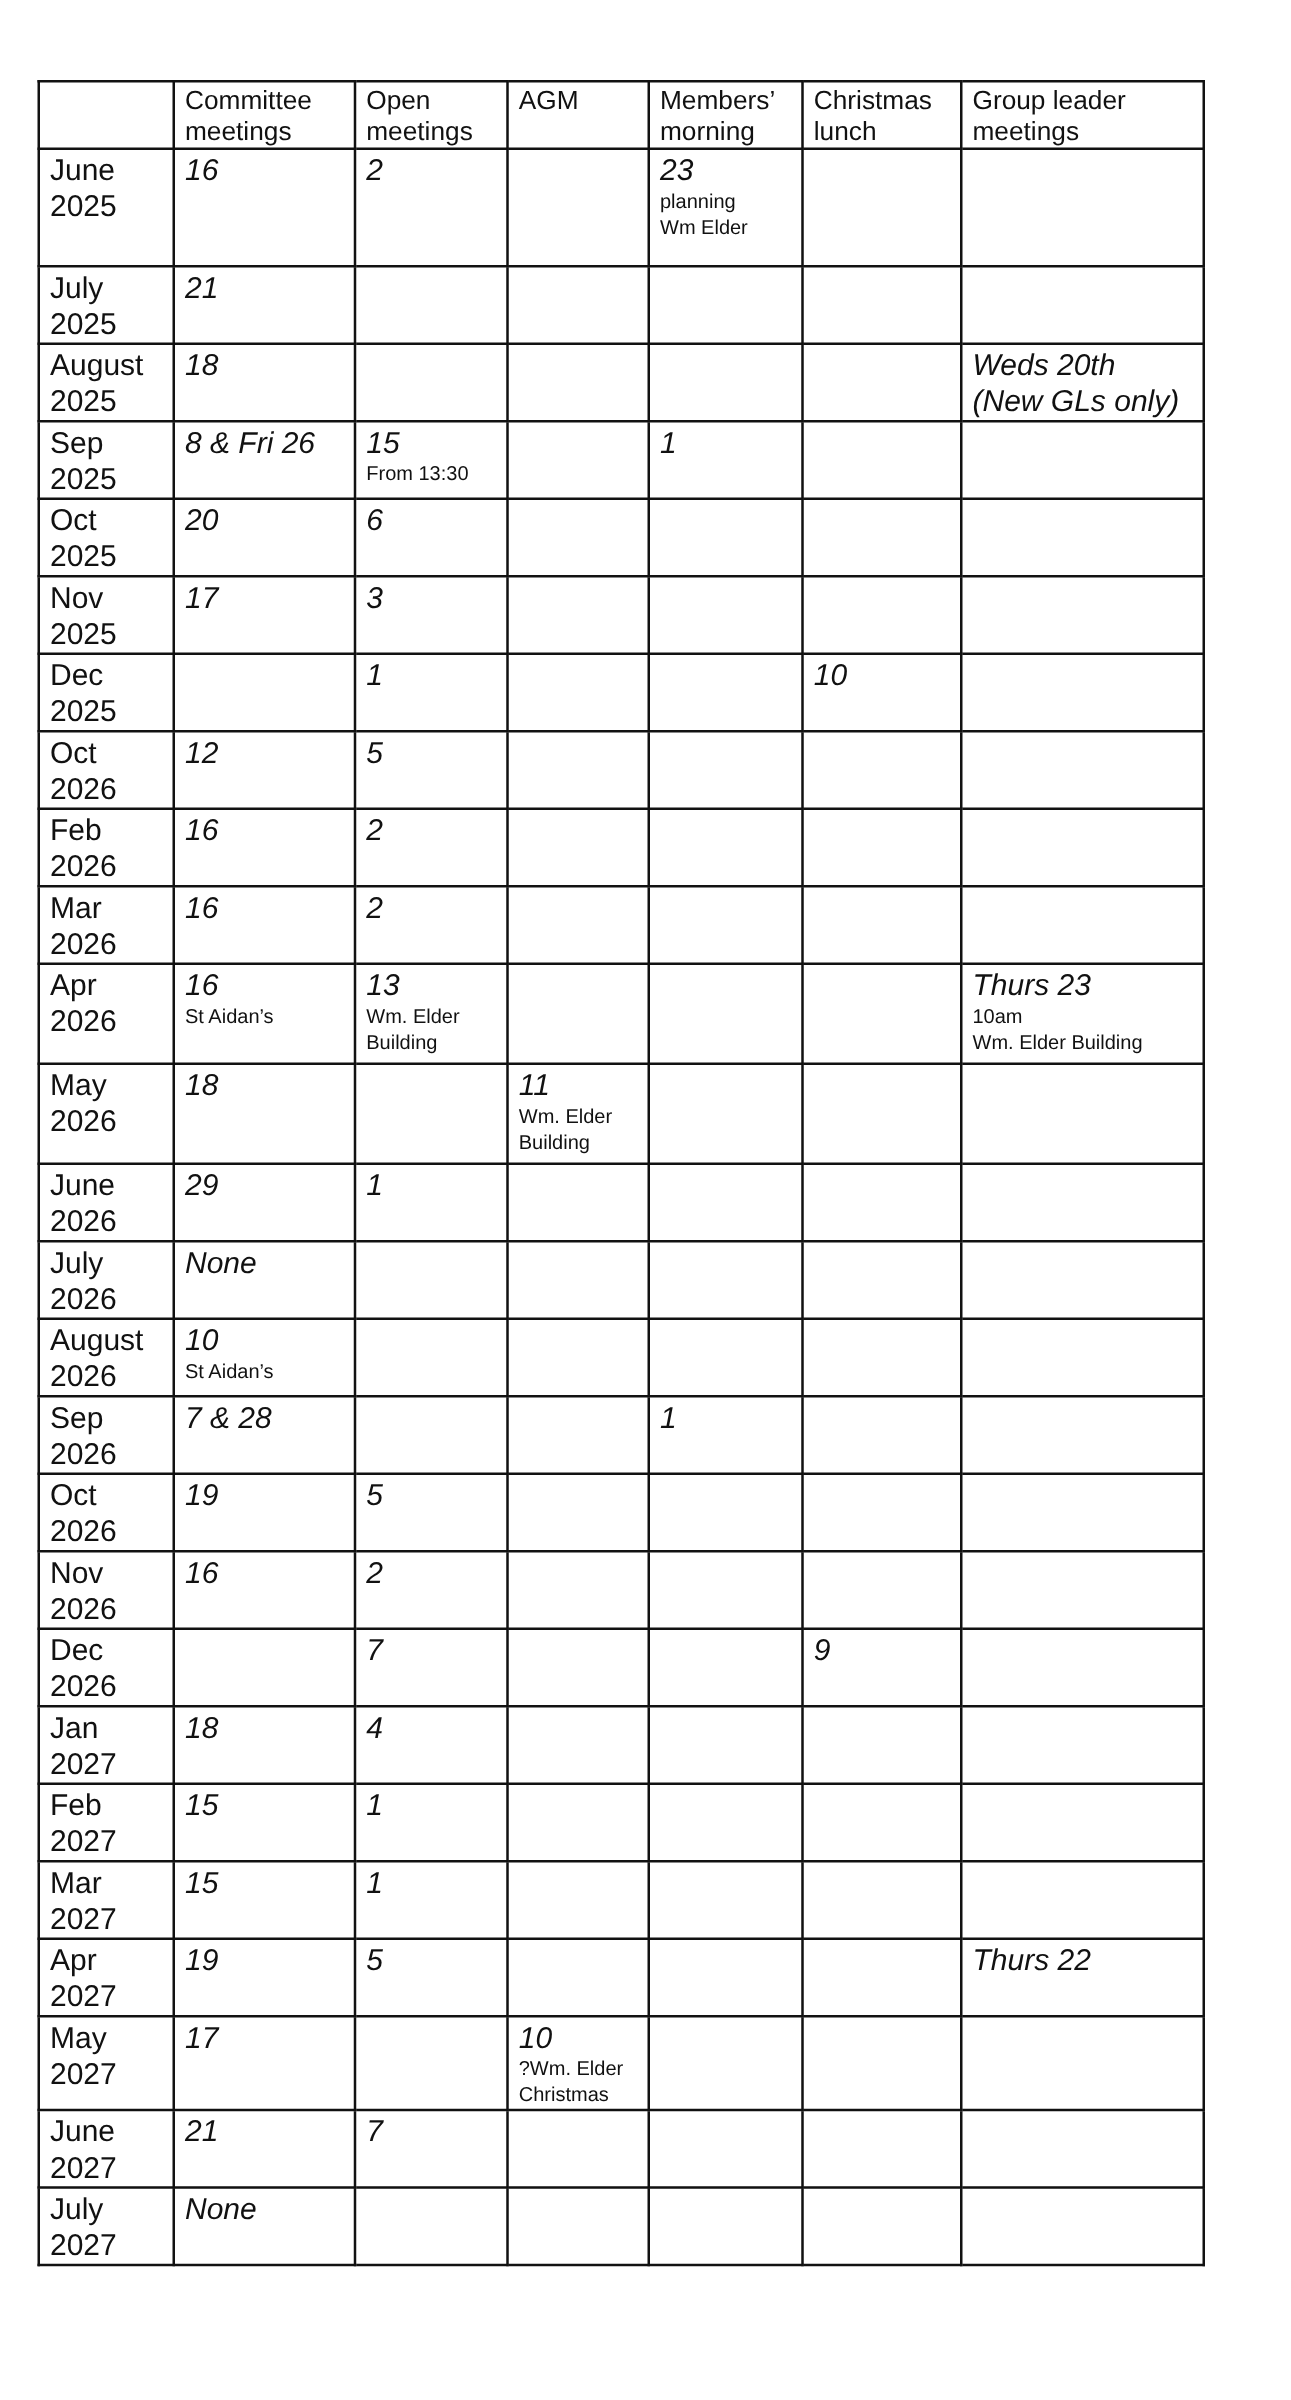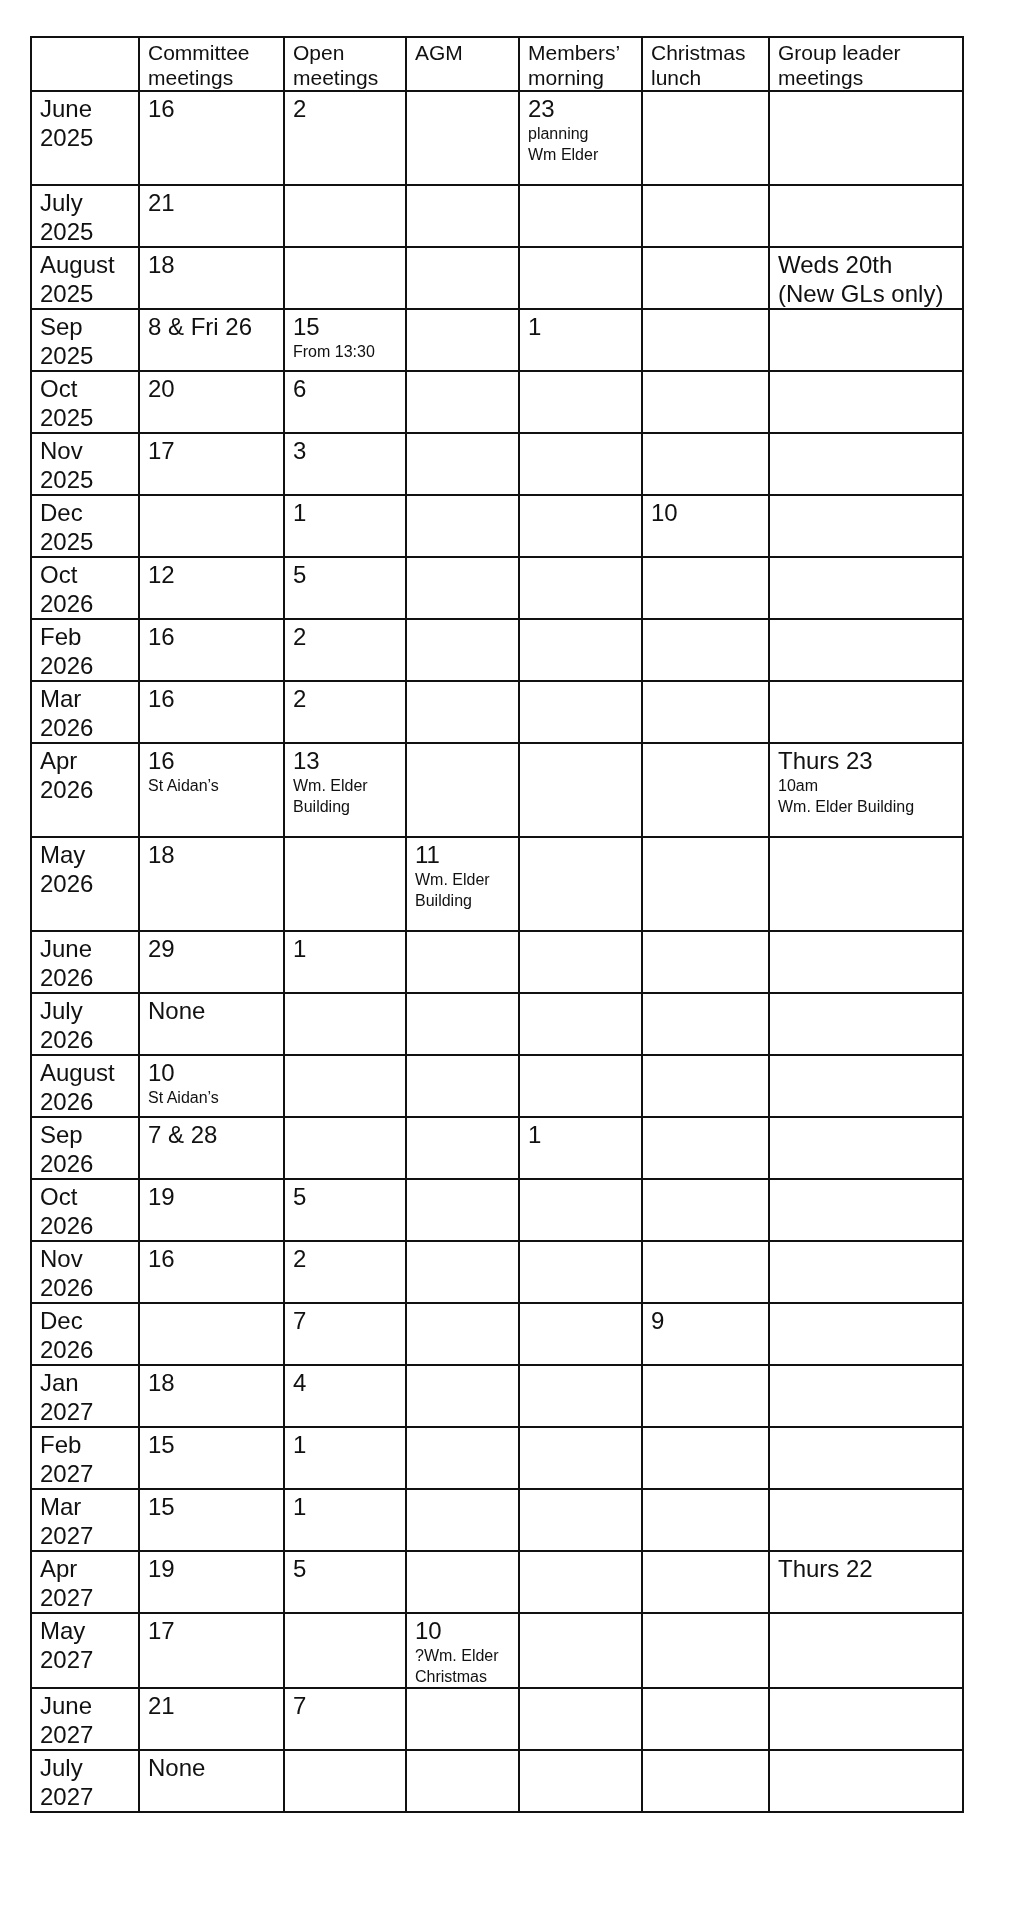--- a/index.html
+++ b/index.html
@@ -1,27 +1,27 @@
 <!DOCTYPE html>
 <html><head>
 <meta charset="utf-8">
 <style>
   html, body { margin: 0; padding: 0; background: #ffffff; }
   body { width: 1033px; height: 1920px; position: relative; font-family: "Liberation Sans", sans-serif; color: #111; overflow: hidden; }
-  table.sched { position: absolute; left: 30px; top: 36px; border-collapse: collapse; table-layout: fixed; }
+  table.sched { position: absolute; left: 30px; top: 64px; border-collapse: collapse; table-layout: fixed; }
   table.sched td, table.sched th { border: 2px solid #111; vertical-align: top; padding: 2px 8px 0 8px; text-align: left; font-weight: normal; overflow: hidden; }
   col.c0 { width: 108px; } col.c1 { width: 145px; } col.c2 { width: 122px; } col.c3 { width: 113px; }
   col.c4 { width: 123px; } col.c5 { width: 127px; } col.c6 { width: 194px; }
   th { font-size: 21px; line-height: 25px; height: 48px; }
   td { font-size: 24px; line-height: 29px; }
   tr.r { height: 62px; }
   tr.tall1 { height: 94px; }
-  tr.tall2 { height: 94px; margin-left: 48px; }
+  tr.tall2 { height: 80px; margin-left: 48px; }
   tr.tall3 { height: 68px; }
-  .main { display: block; }
+  .main { display: block; font-style: italic; }
   .note { display: block; font-size: 16px; line-height: 21px; }
 </style>
 </head>
 <body>
 
 <table class="sched">
   <colgroup>
     <col class="c0">
       <col class="c1">
       <col class="c2">

